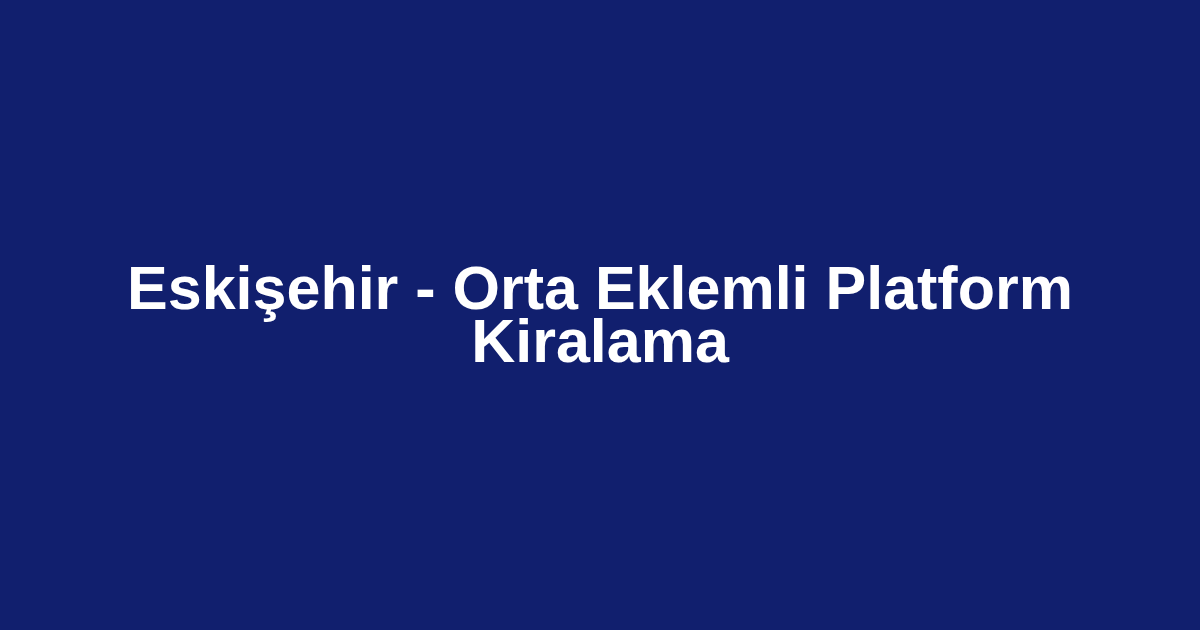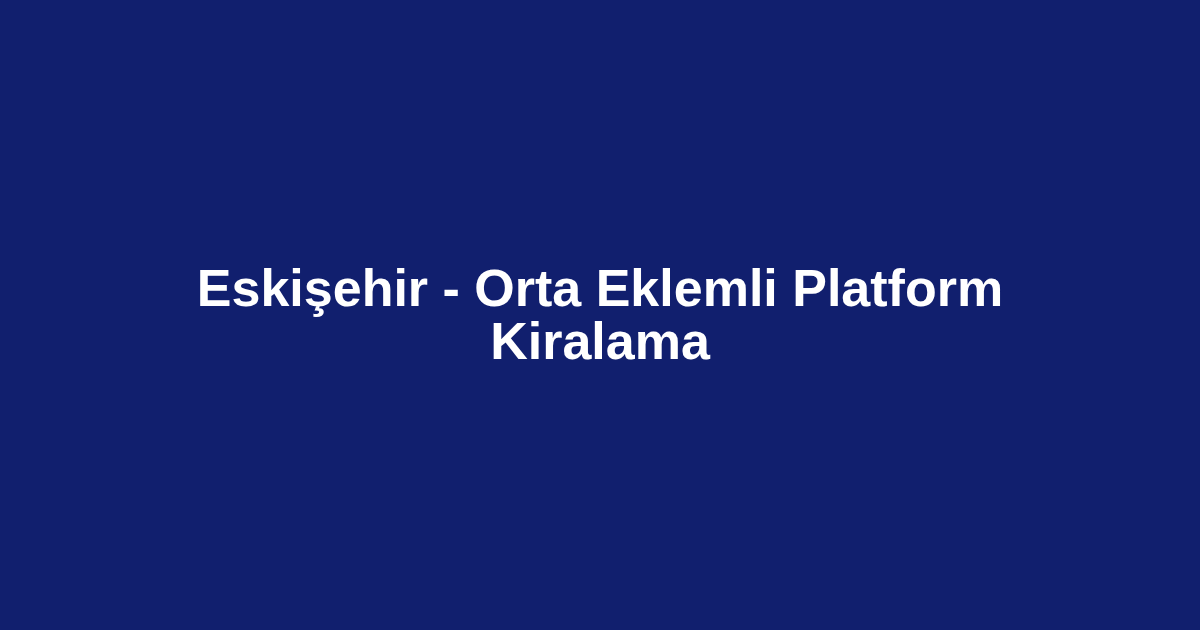--- a/index.html
+++ b/index.html
@@ -28,21 +28,21 @@
 
   #banner-title {
     margin: 0;
     padding: 0 116px;
     box-sizing: border-box;
     width: 100%;
     max-width: 1200px;
     text-align: center;
     color: #ffffff;
     font-family: "Liberation Sans", "DejaVu Sans", sans-serif;
-    font-size: 52px;
+    font-size: 61px;
     font-weight: 700;
     line-height: 53px;
     letter-spacing: 0px;
     word-wrap: break-word;
     -webkit-font-smoothing: antialiased;
   }
 </style>
 </head>
 <body>
 

